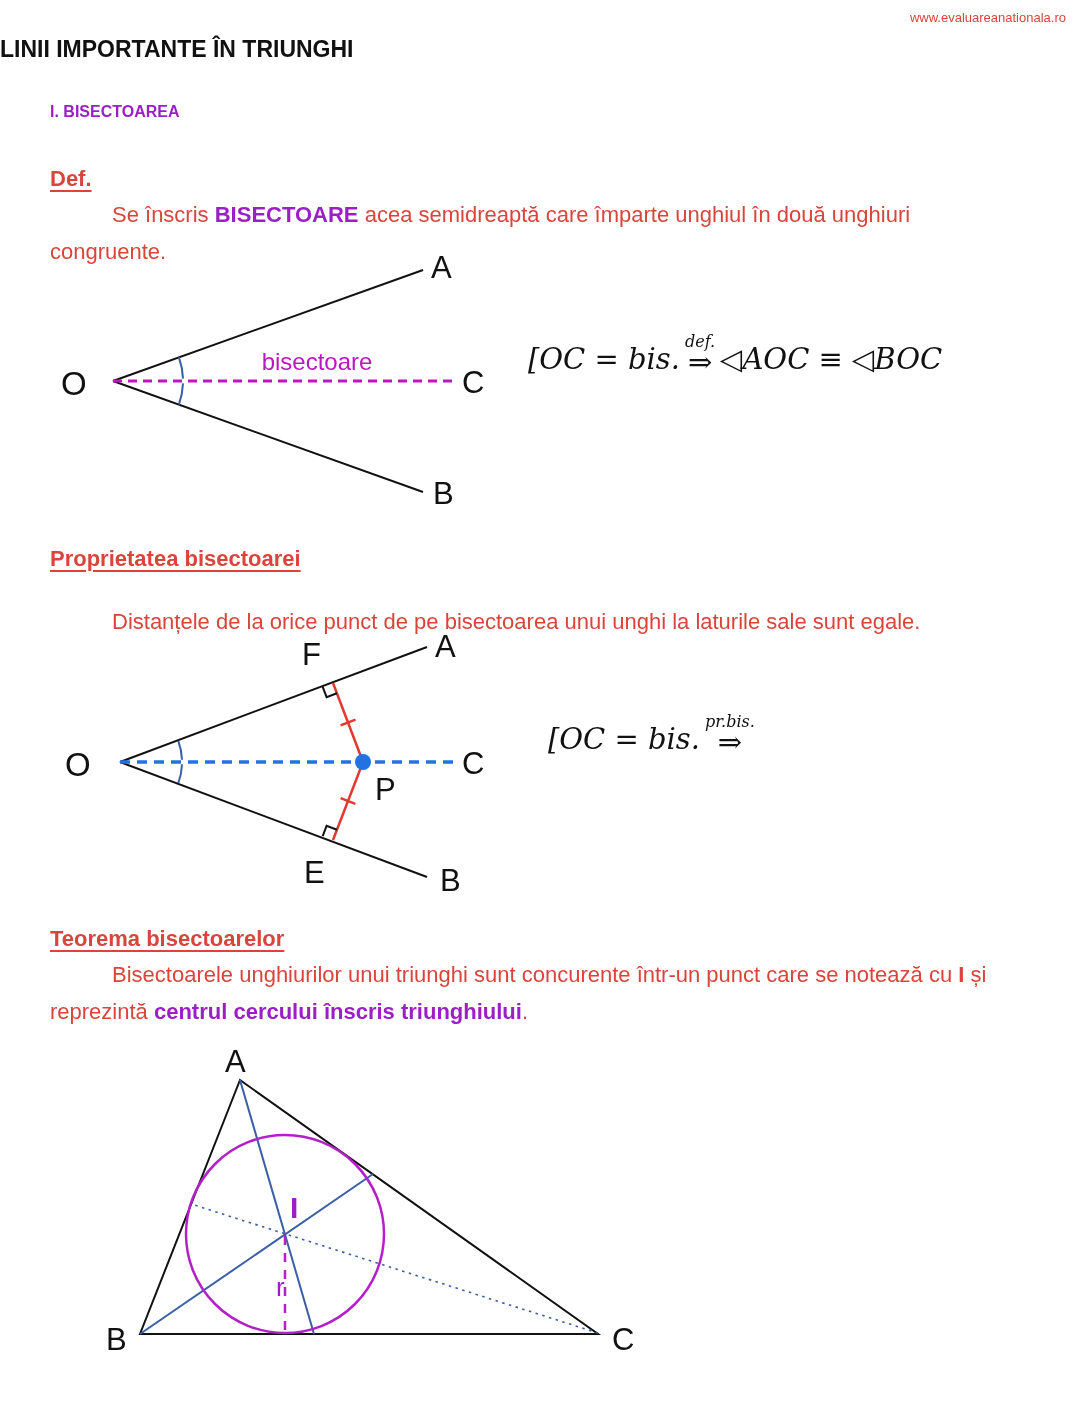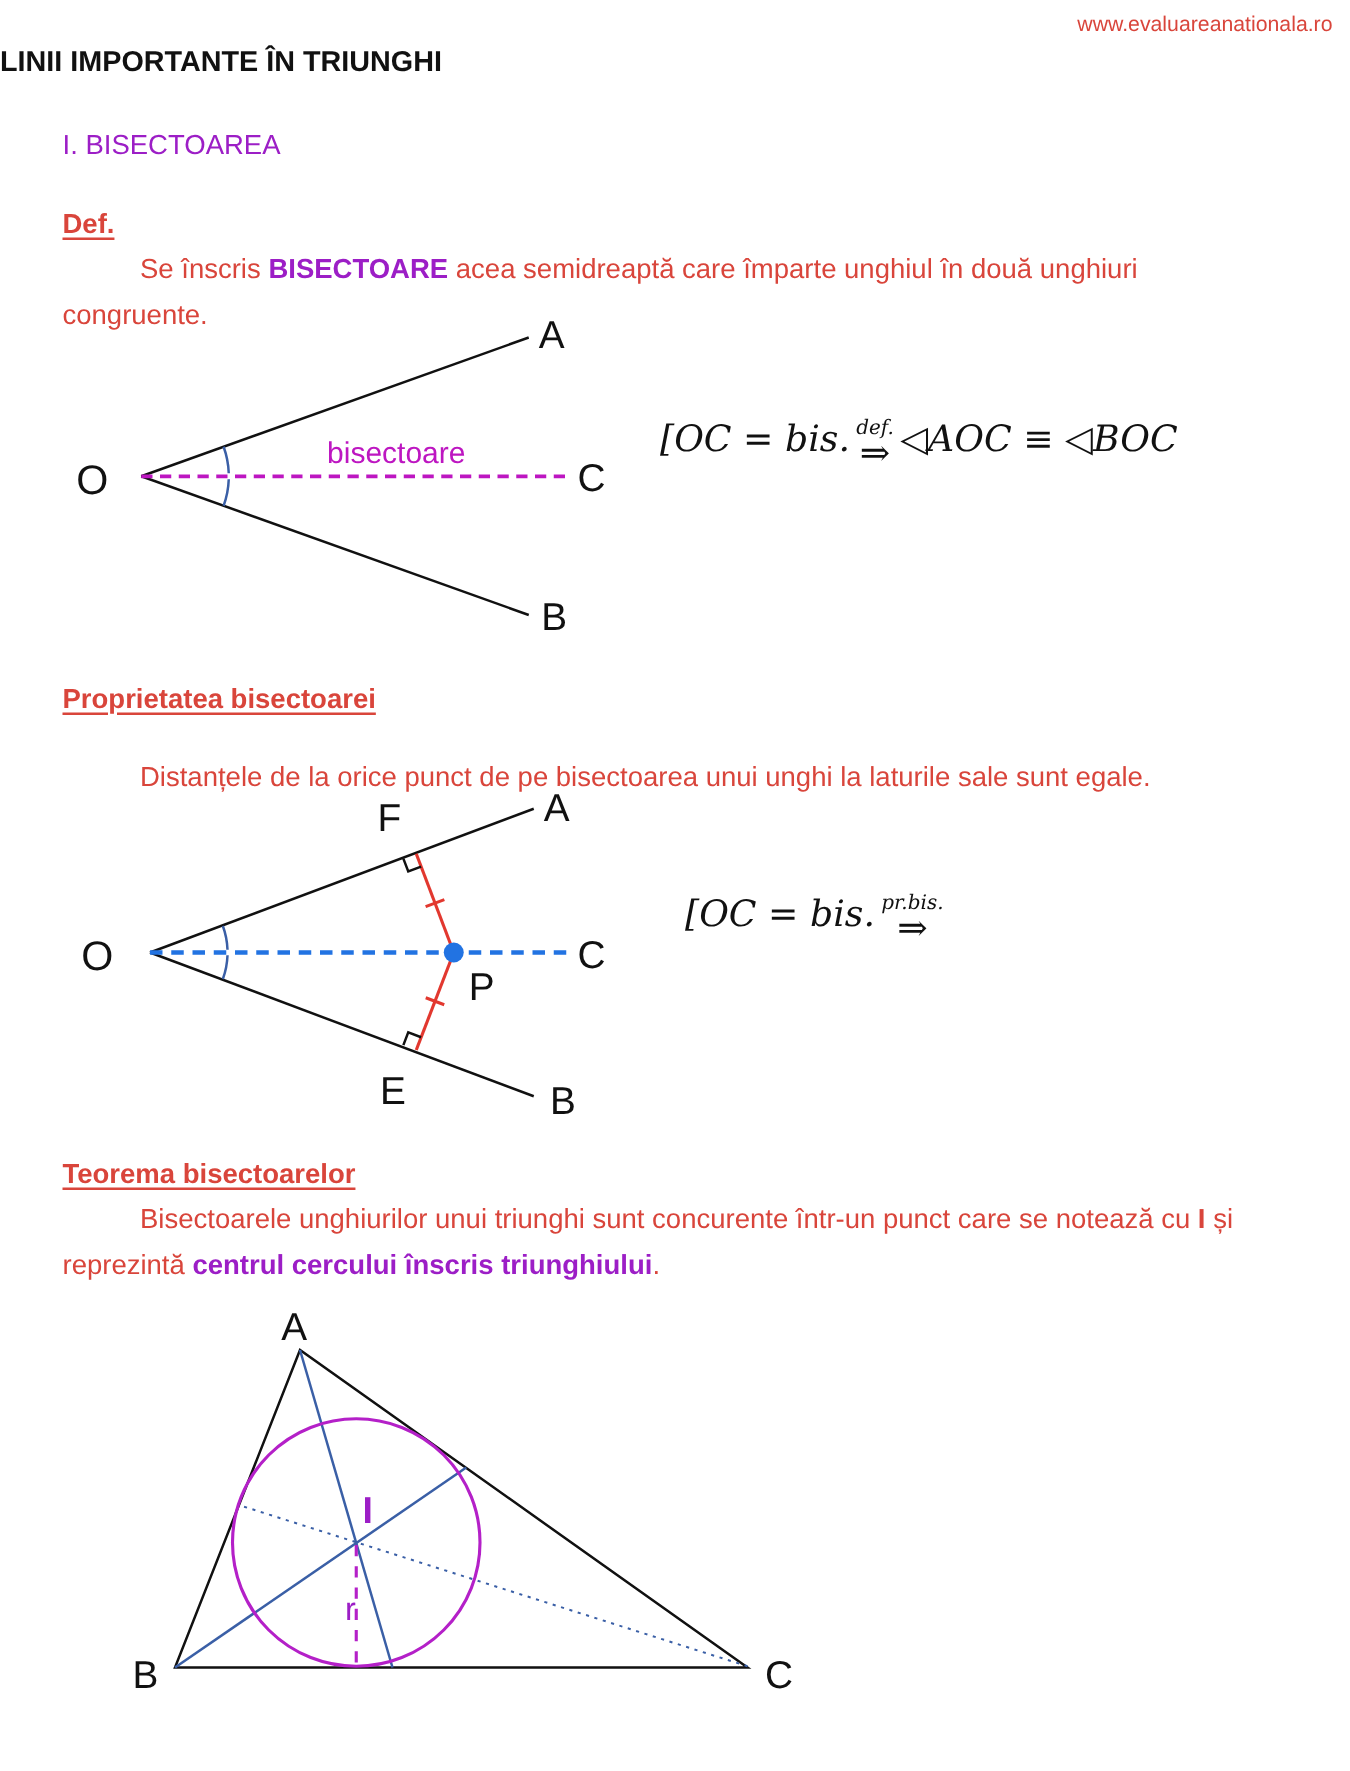--- a/index.html
+++ b/index.html
@@ -1,27 +1,27 @@
 <!DOCTYPE html>
 <html style="--red: #d9453b; --purple: #9c1ec6; --magenta: #bd16c1; --blue: #2273e2; --steel: #3a5fa6; --redline: #e2382f; --circle: #b420c8;"><head>
 <meta charset="utf-8">
 <style>
   html,body{margin:0;padding:0;}
   body{width:1080px;height:1417px;position:relative;background:#ffffff;
        font-family:"Liberation Sans",sans-serif;overflow:hidden;}
   .abs{position:absolute;}
   .purple{color:var(--purple);}
-  .site-url{top:10px;right:14px;font-size:17px;color:var(--red);}
+  .site-url{top:10px;right:14px;font-size:13px;color:var(--red);}
   .page-title{top:36px;left:0;width:100%;text-align:left;font-size:23px;font-weight:bold;color:#111;}
-  .sec-heading{top:103px;left:50px;font-size:22px;font-weight:normal;color:var(--purple);}
+  .sec-heading{top:103px;left:50px;font-size:16px;font-weight:bold;color:var(--purple);}
   .h-red{font-size:22px;font-weight:bold;color:var(--red);text-decoration:underline;
          text-decoration-thickness:2px;text-underline-offset:4px;}
   .para{font-size:22px;line-height:37px;color:var(--red);text-indent:62px;margin:0;}
   .para b.purple{font-weight:bold;}
-  .formula{display:flex;align-items:flex-start;font-family:"DejaVu Serif","DejaVu Sans",serif;
+  .formula{display:flex;align-items:flex-end;font-family:"DejaVu Serif","DejaVu Sans",serif;
            font-style:italic;font-size:29px;color:#111;white-space:nowrap;}
   .f-arrow{display:inline-flex;flex-direction:column;align-items:center;margin:0 5px;}
   .f-over{font-size:16px;line-height:15px;}
   .f-arr{font-style:normal;line-height:27px;}
   svg text{font-family:"Liberation Sans",sans-serif;fill:#111;}
   .lbl{font-size:31px;}
   .lbl-big{font-size:33px;}
   .edge{stroke:#111;stroke-width:2;fill:none;}
   .arc{stroke:var(--steel);stroke-width:2;fill:none;}
   .dash-magenta{stroke:var(--magenta);stroke-width:3;stroke-dasharray:9 6;fill:none;}

